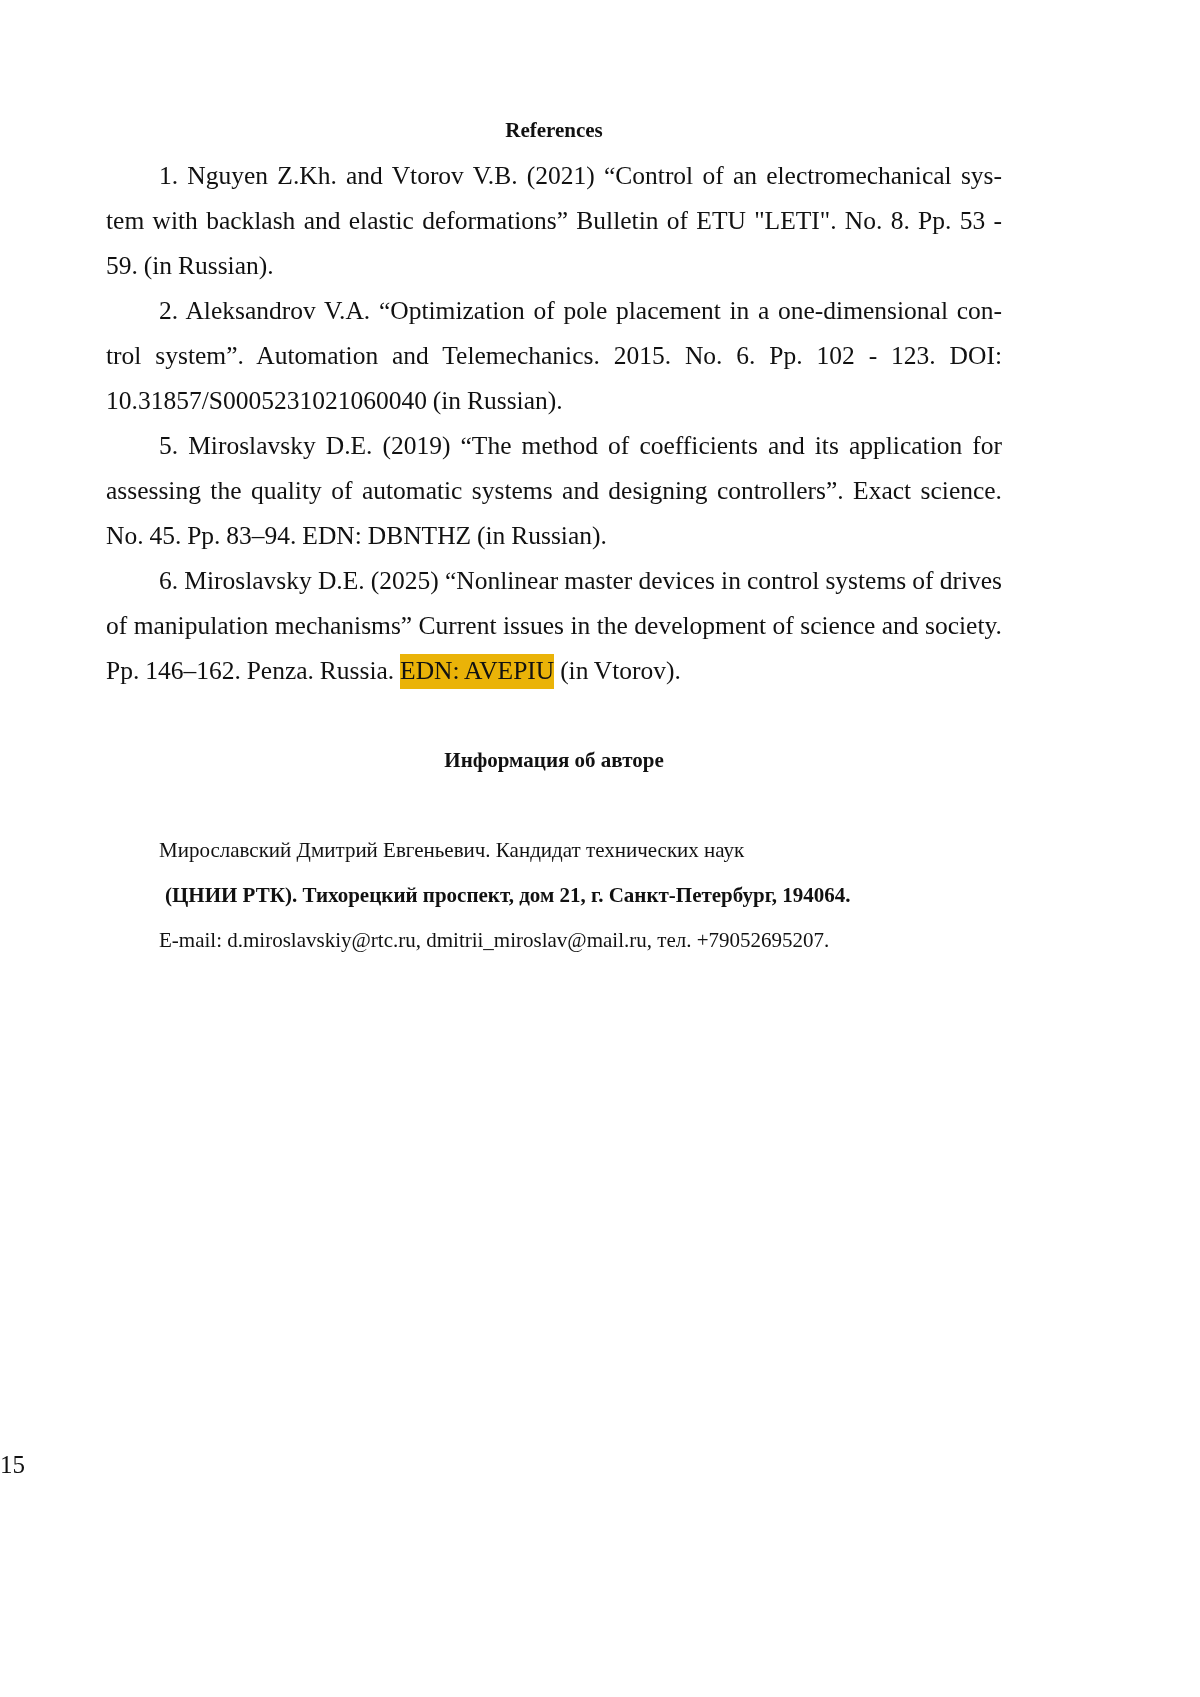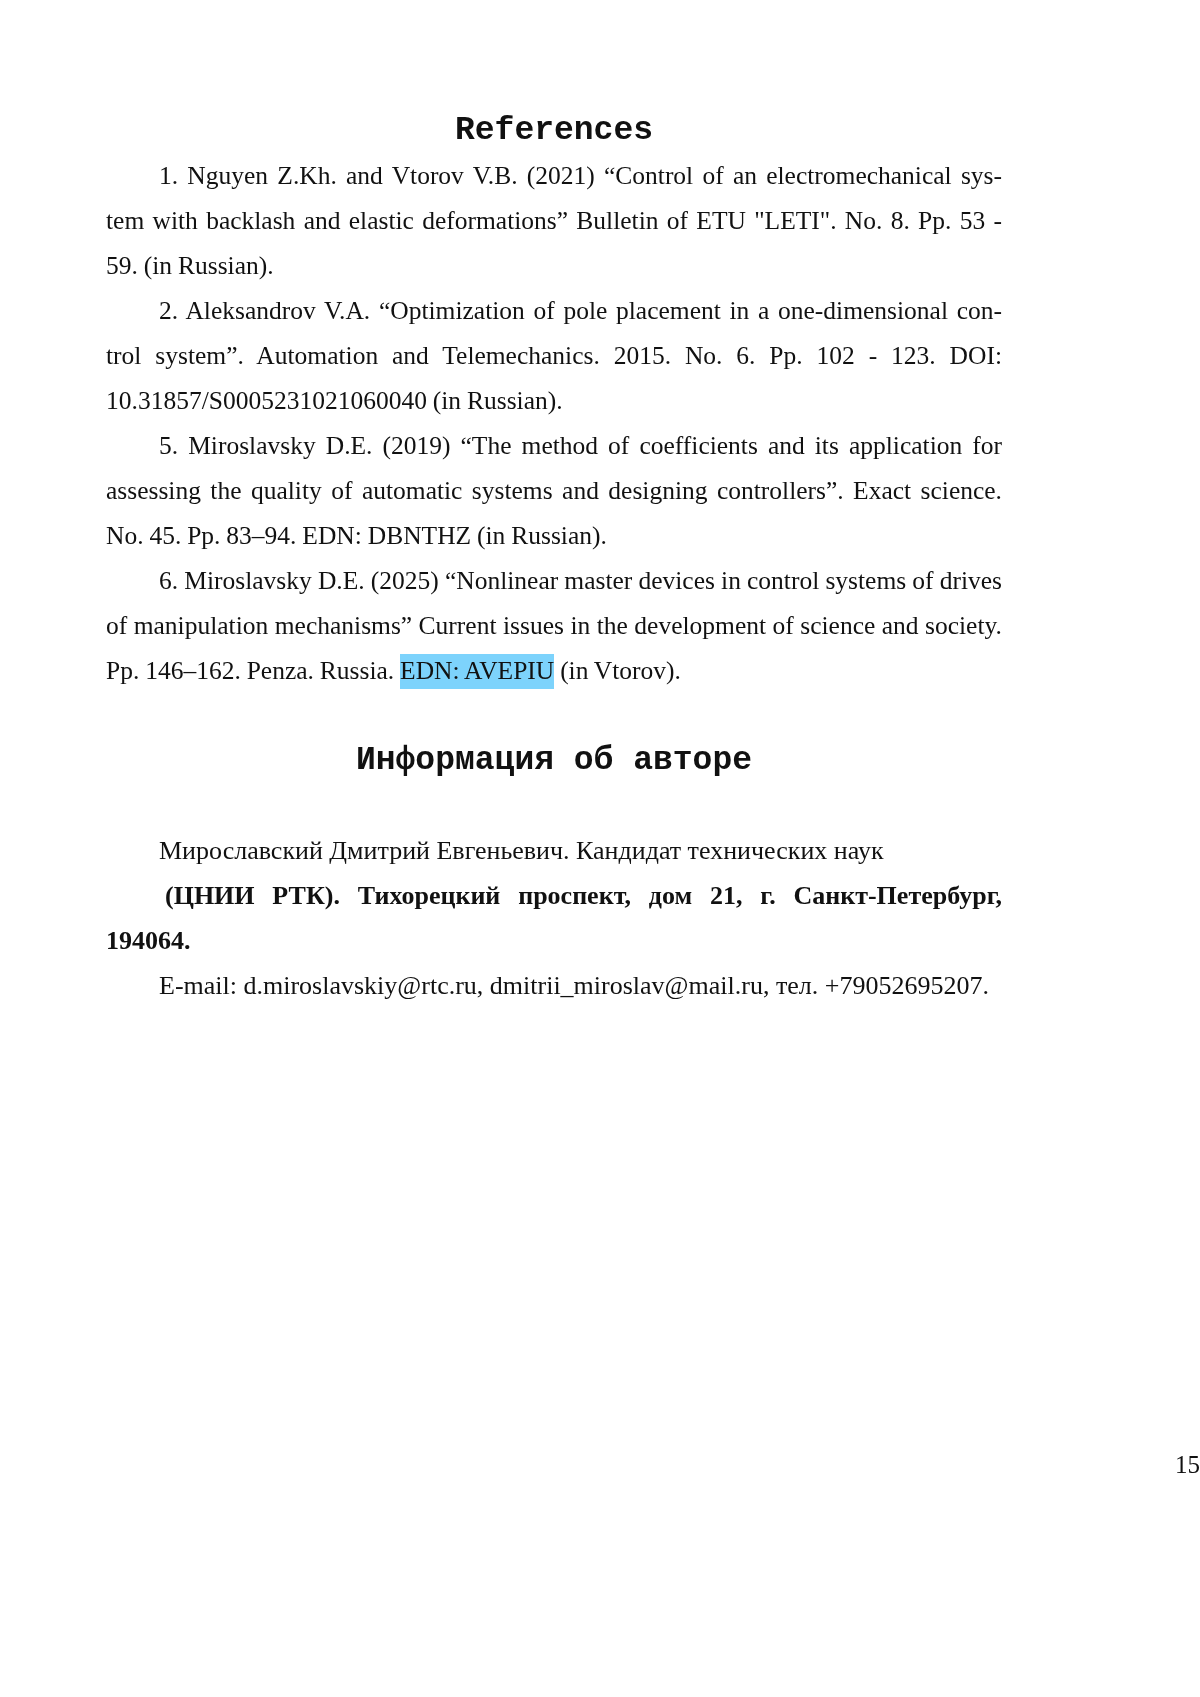--- a/index.html
+++ b/index.html
@@ -17,62 +17,61 @@
     }
     .page {
       position: absolute;
       left: 106px;
       top: 108px;
       width: 896px;
     }
     .heading {
       text-align: center;
       font-weight: bold;
-      font-size: 33px;
+      font-size: 21px;
       line-height: 45px;
       margin: 0;
-      font-family: Liberation Mono, monospace;
     }
     .ref-list {
       margin: 0;
       padding: 0;
       list-style: none;
     }
     .para {
       font-size: 25.5px;
       line-height: 45px;
       text-indent: 53px;
       text-align: justify;
       text-align-last: left;
       margin: 0;
       word-spacing: -0.5px;
     }
     .refs-section { margin-top: 0; }
     .refs-heading { height: 45px; }
     .author-section { margin-top: 45px; }
     .author-heading { height: 45px; margin-bottom: 45px; }
     .author-line {
-      font-size: 26px;
+      font-size: 21px;
       line-height: 45px;
       margin: 0;
       text-indent: 53px;
       text-align: justify;
       text-align-last: left;
     }
     .author-line.noindent-extra { text-indent: 59px; font-weight: bold; }
     .edn-hl {
-      background: #7dd3fc;
+      background: #eab308;
       padding: 2px 0 4px 0;
     }
     .page-number {
       position: absolute;
       left: 0;
       width: 1200px;
       top: 1445px;
-      text-align: right;
+      text-align: left;
       font-size: 25px;
       line-height: 40px;
     }
   </style>
 </head>
 <body>
 
 <div class="page">
 
   <section class="refs-section">

